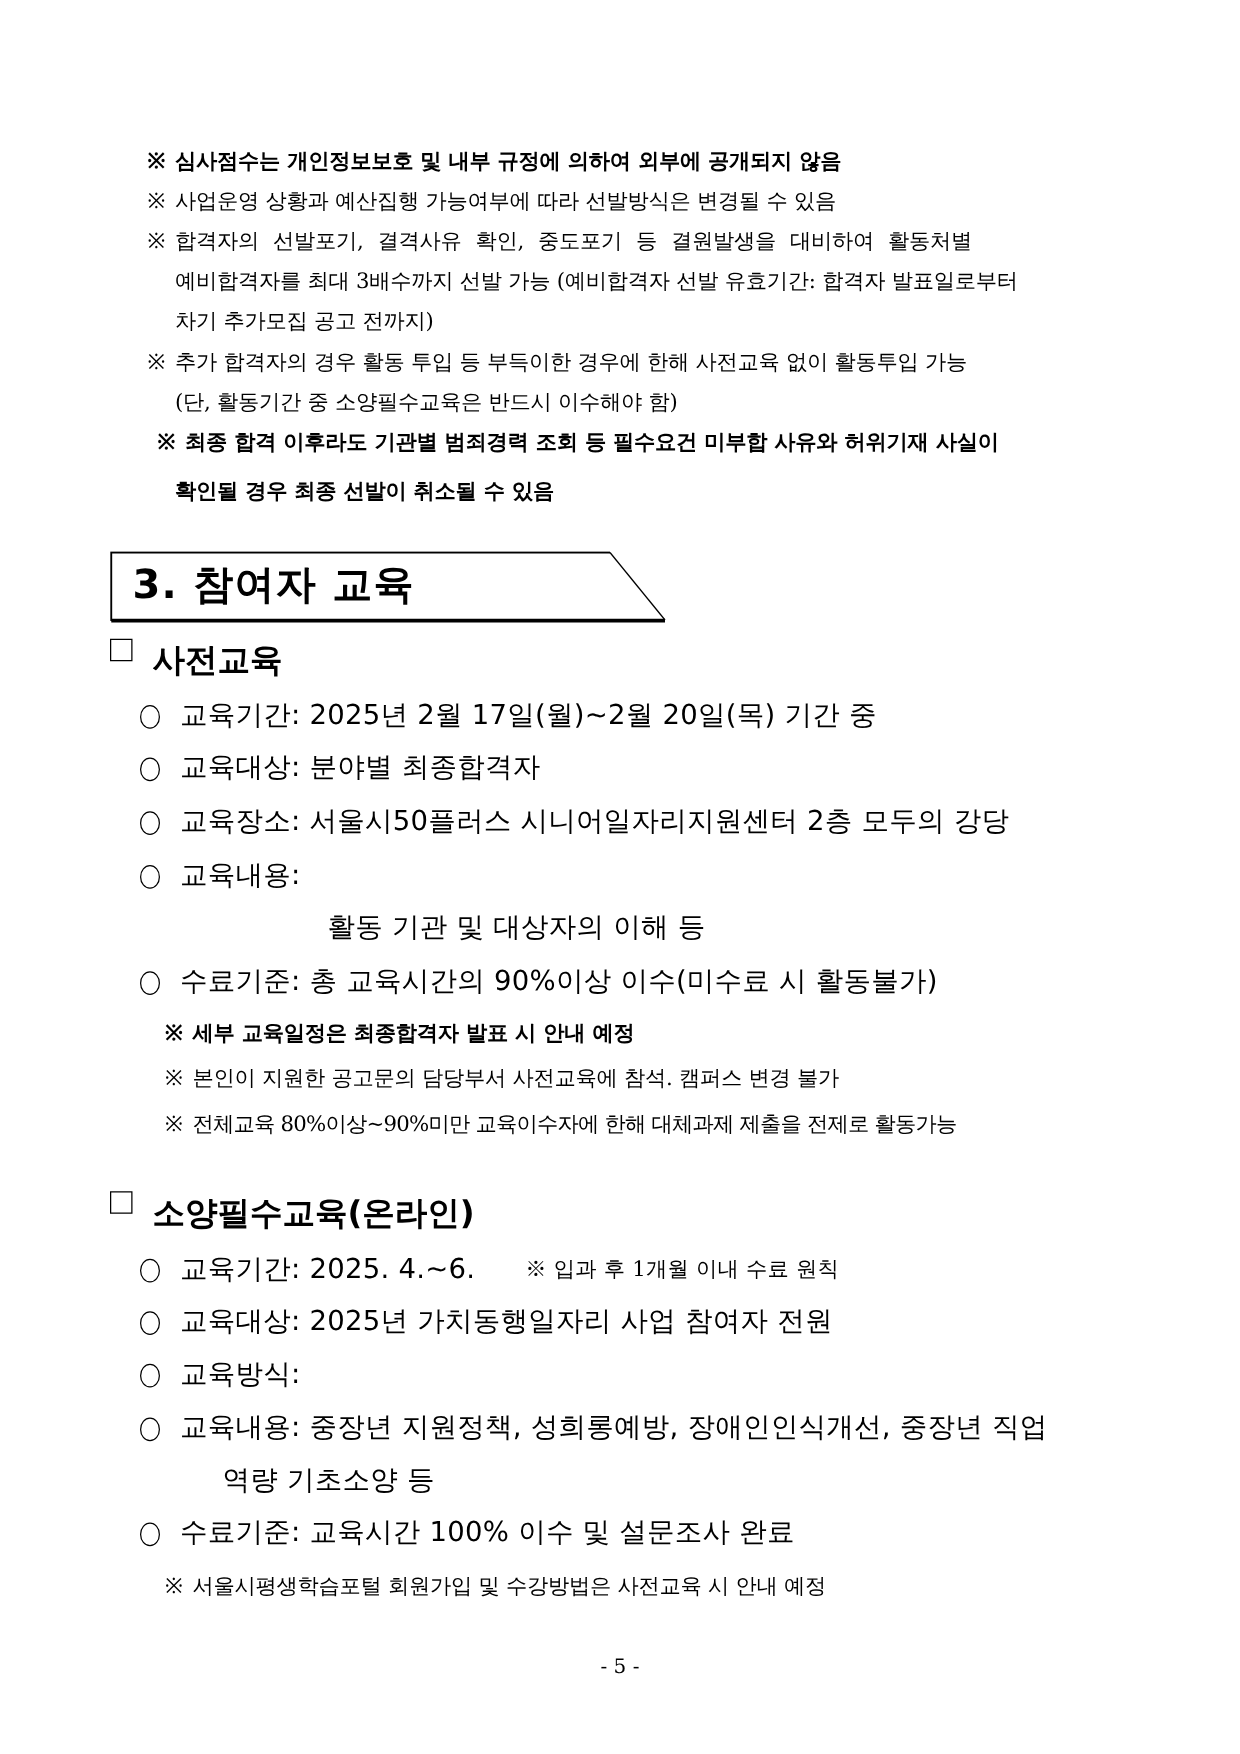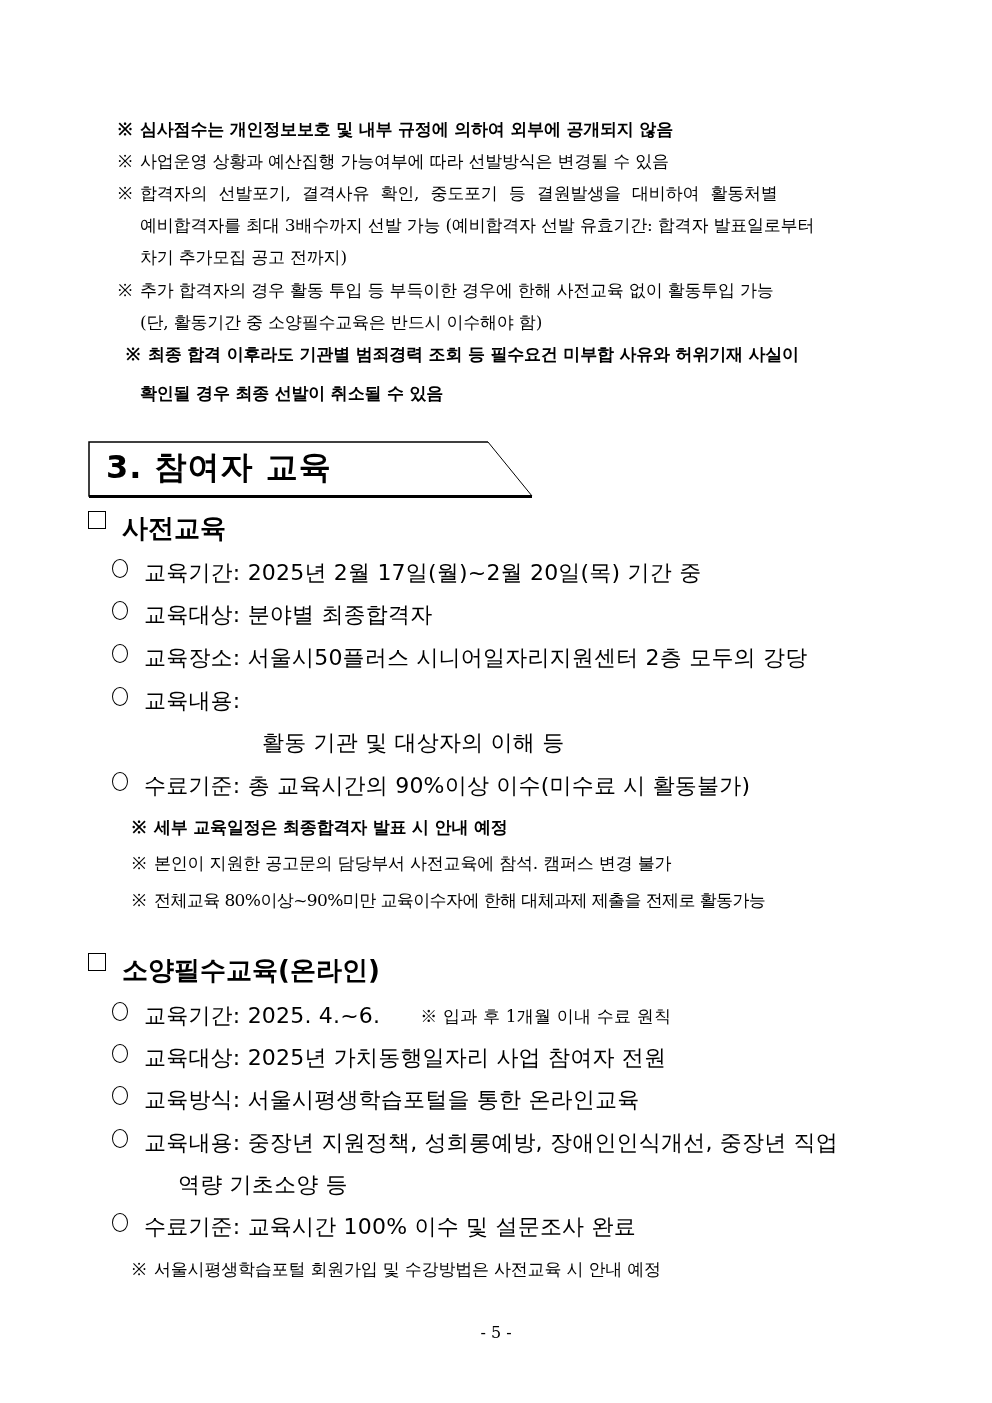--- a/index.html
+++ b/index.html
@@ -11,21 +11,21 @@
   .note.bold { font-weight: bold; }
   .note .mark { display: inline-block; width: 22px; }
 
   .title-box { position: absolute; left: 88px; top: 441px; width: 445px; height: 56px; }
   .title-box svg { position: absolute; left: 0; top: 0; }
   .title-text { position: absolute; left: 18px; top: 5px; font-size: 32px; font-weight: bold; letter-spacing: 1px; white-space: nowrap; }
 
   .sub-head { position: absolute; font-size: 26px; font-weight: bold; white-space: nowrap; display: flex; align-items: flex-start; }
   .sub-head .box { display: inline-block; width: 18px; height: 18px; border: 1.5px solid #000; margin-right: 16px; box-sizing: border-box; }
 
-  .item { position: absolute; font-size: 22px; line-height: 28px; white-space: nowrap; display: flex; align-items: flex-start; letter-spacing: 0.2px; }
+  .item { position: absolute; font-size: 22px; line-height: 28px; white-space: nowrap; display: flex; align-items: center; letter-spacing: 0.2px; }
   .item .circle { display: inline-block; width: 16px; height: 19px; border: 1.6px solid #000; border-radius: 50%; margin-right: 16px; box-sizing: border-box; }
   .cont { position: absolute; font-size: 22px; line-height: 28px; white-space: nowrap; letter-spacing: 0.2px; }
   .inline-note { font-family: "DejaVu Serif", "Liberation Serif", serif; font-size: 17px; margin-left: 40px; }
 
   .page-num { position: absolute; left: 0; width: 992px; top: 1323px; text-align: center; font-size: 16px; }
 </style>
 </head>
 <body>
 
 <div class="note serif bold" style="left:118px; top:118px;">
@@ -94,21 +94,21 @@
     <span>소양필수교육(온라인)</span>
 </div>
 
 <div class="item sans" style="left:112px; top:1002px;">
   <span class="circle"></span><span>교육기간:</span>&nbsp;<span>2025. 4.~6.</span><span class="inline-note">※ 입과 후 1개월 이내 수료 원칙</span>
 </div>
 <div class="item sans" style="left:112px; top:1044px;">
   <span class="circle"></span><span>교육대상:</span>&nbsp;<span>2025년 가치동행일자리 사업 참여자 전원</span>
 </div>
 <div class="item sans" style="left:112px; top:1086px;">
-  <span class="circle"></span><span>교육방식:</span>&nbsp;<span>서울시평생학습포털을 통한 온라인교육</span>
+  <span class="circle"></span><span>교육방식:</span>&nbsp;
 </div>
 <div class="item sans" style="left:112px; top:1129px;">
   <span class="circle"></span><span>교육내용:</span>&nbsp;<span>중장년 지원정책, 성희롱예방, 장애인인식개선, 중장년 직업</span>
 </div>
 <div class="cont sans" style="left:146px; top:1171px;margin-left:32px;">역량 기초소양 등</div>
 <div class="item sans" style="left:112px; top:1213px;">
   <span class="circle"></span><span>수료기준:</span>&nbsp;<span>교육시간 100% 이수 및 설문조사 완료</span>
 </div>
 
 <div class="note serif" style="left:132px; top:1258px;">

